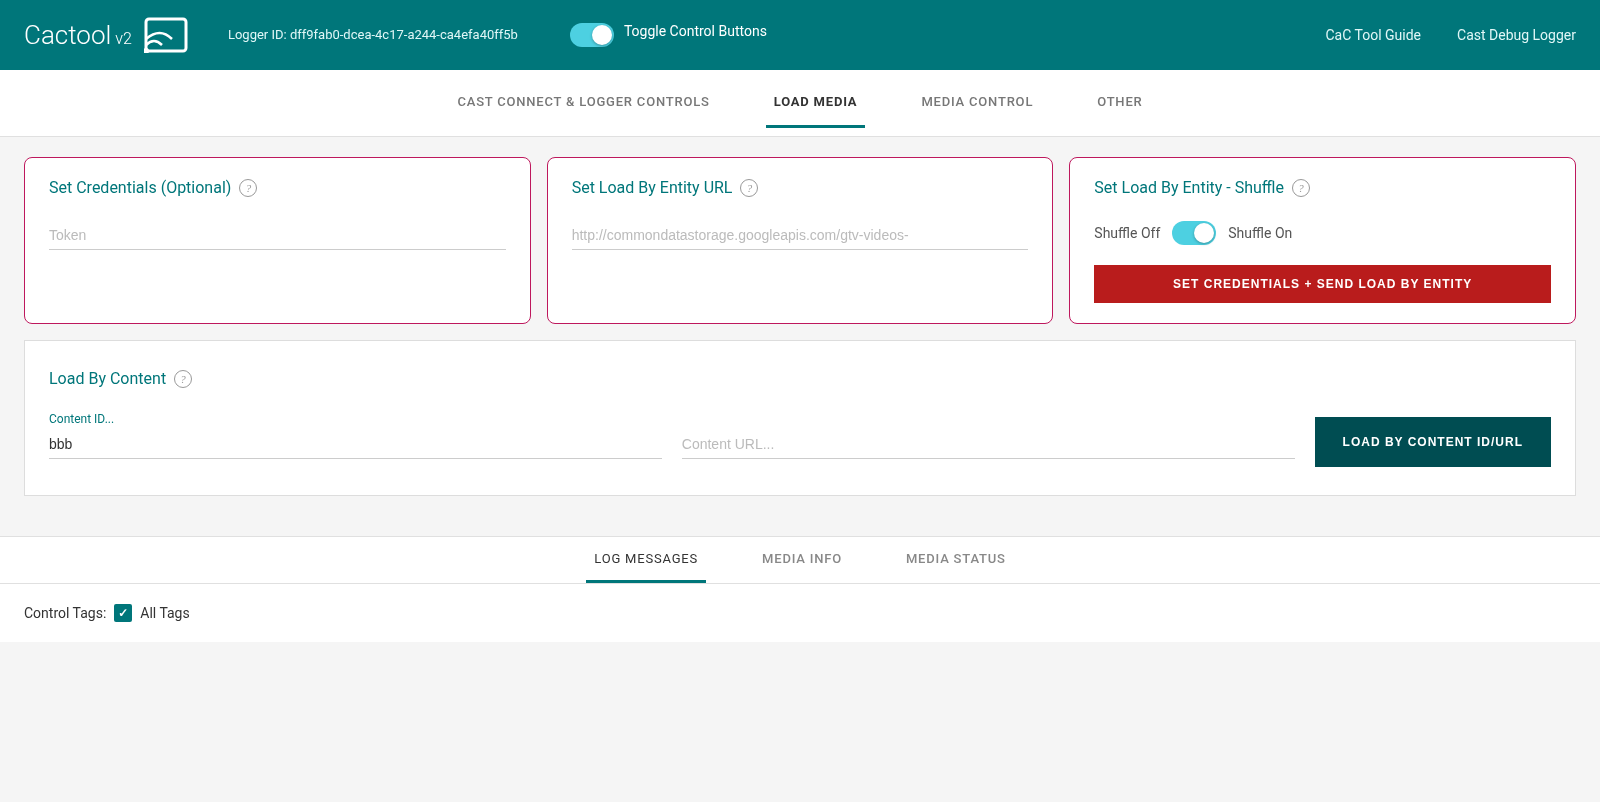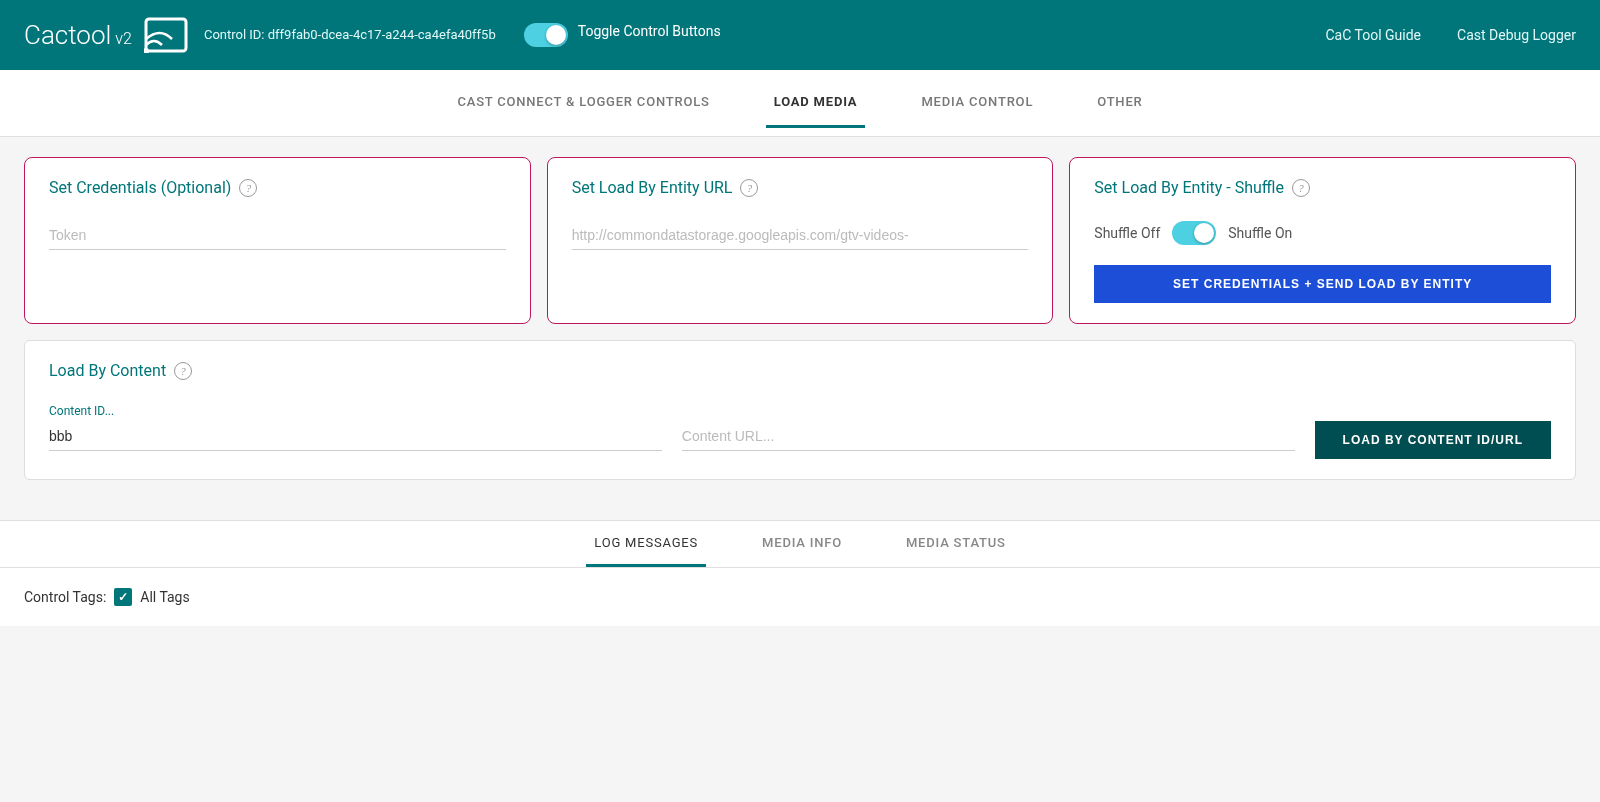--- a/index.html
+++ b/index.html
@@ -5,21 +5,21 @@
     * { box-sizing: border-box; margin: 0; padding: 0; }
     body { font-family: 'Roboto', Arial, sans-serif; background: #f5f5f5; font-size: 14px; color: #333; }
 
     
     .header {
       background: #00767a;
       display: flex;
       align-items: center;
       padding: 0 24px;
       height: 70px;
-      gap: 12px;
+      gap: 36px;
     }
     .header-logo {
       display: flex;
       align-items: center;
       gap: 12px;
     }
     .header-session {
       color: #e0f7f7;
       font-size: 13px;
       line-height: 1.6;
@@ -184,39 +184,39 @@
       width: 20px;
       height: 20px;
       border-radius: 50%;
       background: #fff;
       top: 2px;
       left: 22px;
       box-shadow: 0 1px 3px rgba(0,0,0,0.3);
     }
 
     .btn-primary {
-      background: #1d4ed8;
+      background: #b91c1c;
       color: #fff;
       border: none;
       padding: 12px 10px;
       font-size: 12px;
       font-weight: 700;
       letter-spacing: 1px;
       cursor: pointer;
       width: 100%;
       text-transform: uppercase;
     }
 
     
     .card-full {
       width: 100%;
       background: #fff;
       border: 1px solid #ddd;
-      border-radius: 6px;
-      padding: 20px 24px;
+      border-radius: 0;
+      padding: 28px 24px;
       margin-bottom: 16px;
     }
     .load-content-row {
       display: flex;
       align-items: flex-end;
       gap: 20px;
     }
     .input-group {
       flex: 1;
     }
@@ -229,21 +229,21 @@
       background: #004d52;
       color: #fff;
       border: none;
       padding: 12px 28px;
       font-size: 12px;
       font-weight: 700;
       letter-spacing: 1px;
       cursor: pointer;
       text-transform: uppercase;
       white-space: nowrap;
-      height: 38px;
+      height: 50px;
     }
 
     
     .bottom-section {
       background: #fff;
       border-top: 1px solid #e0e0e0;
       margin-top: 4px;
     }
     .bottom-tabs {
       display: flex;
@@ -307,21 +307,21 @@
 
     <svg width="44" height="36" viewBox="0 0 44 36" fill="none">
       <rect x="2" y="2" width="40" height="32" rx="3" stroke="white" stroke-width="3" fill="none"></rect>
       <path d="M2 28 Q10 20 18 28" stroke="white" stroke-width="2.5" fill="none"></path>
       <path d="M2 22 Q16 10 28 22" stroke="white" stroke-width="2.5" fill="none"></path>
       <circle cx="2" cy="34" r="3" fill="white"></circle>
     </svg>
   </div>
 
   <div class="header-session">
-    <div>Control ID: dff9fab0-dcea-4c17-a244-ca4efa40ff5b</div>
+    <div>Logger ID: dff9fab0-dcea-4c17-a244-ca4efa40ff5b</div>
   </div>
 
   <div class="header-toggle">
     <label class="toggle-switch">
 
       <span class="toggle-slider"></span>
     </label>
     <span class="toggle-label">Toggle Control Buttons</span>
   </div>
 

